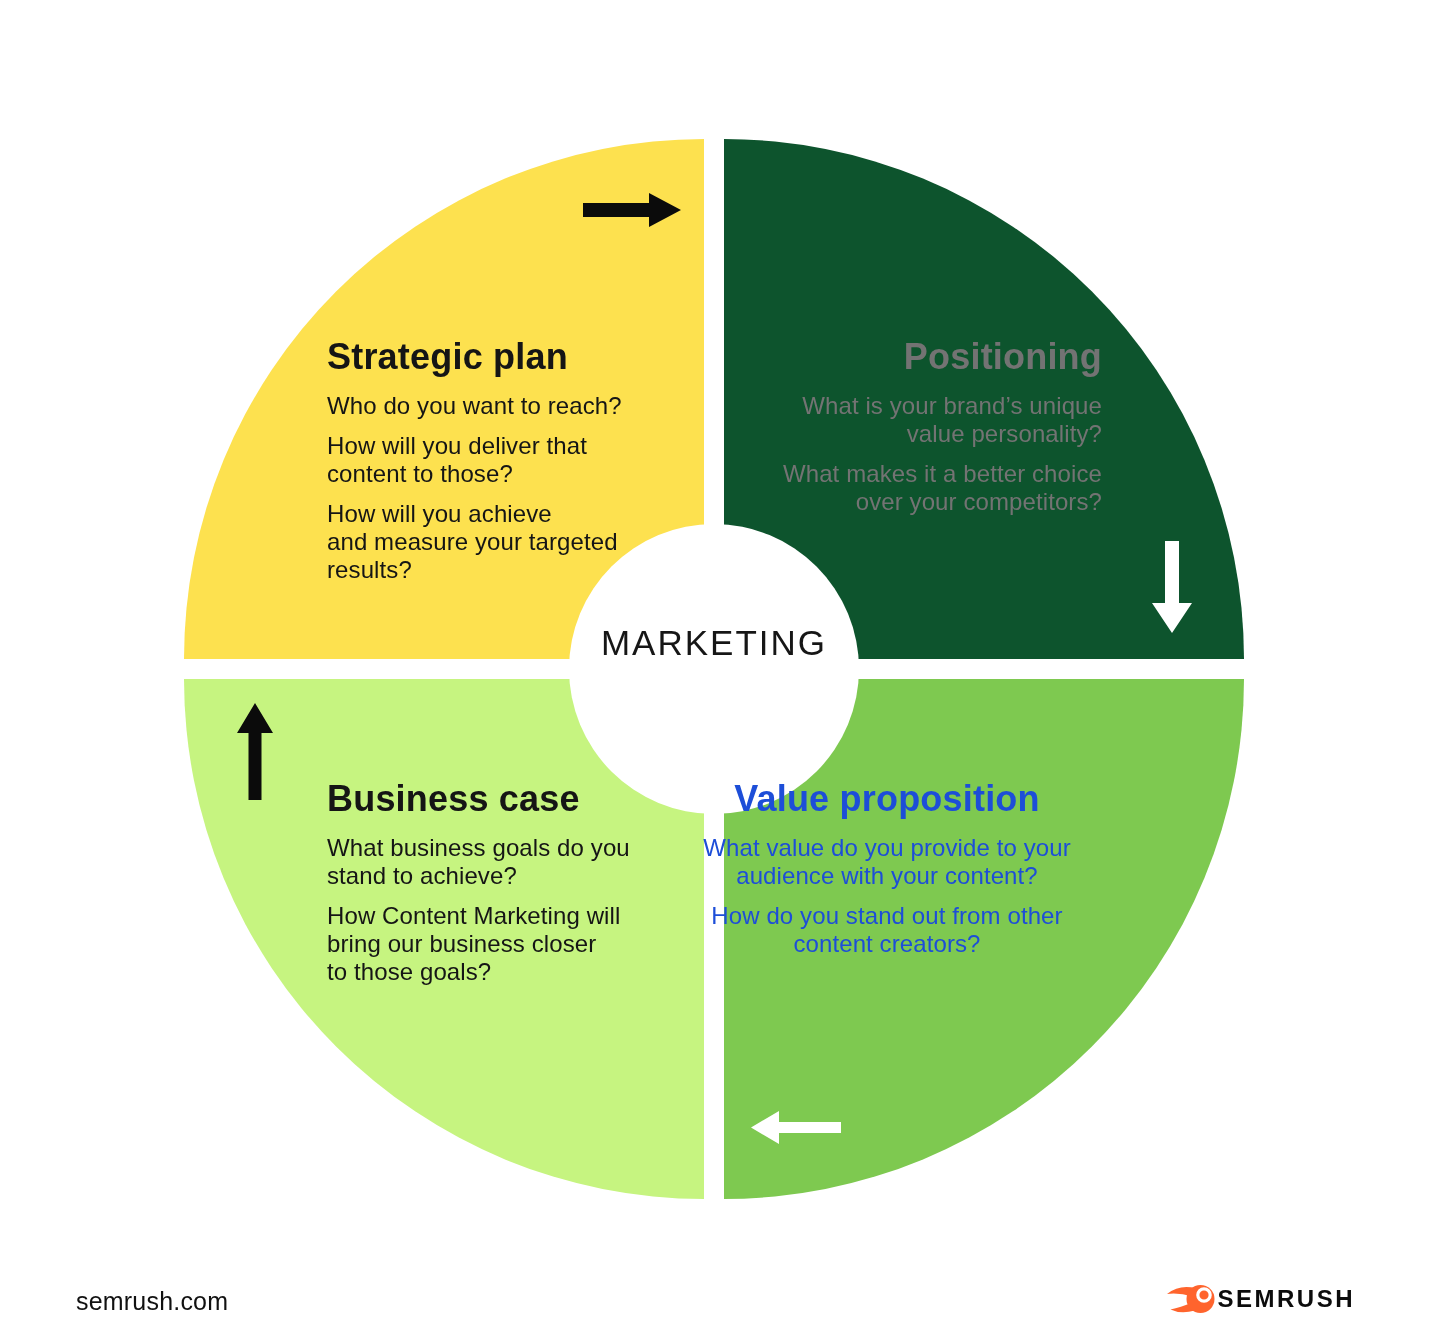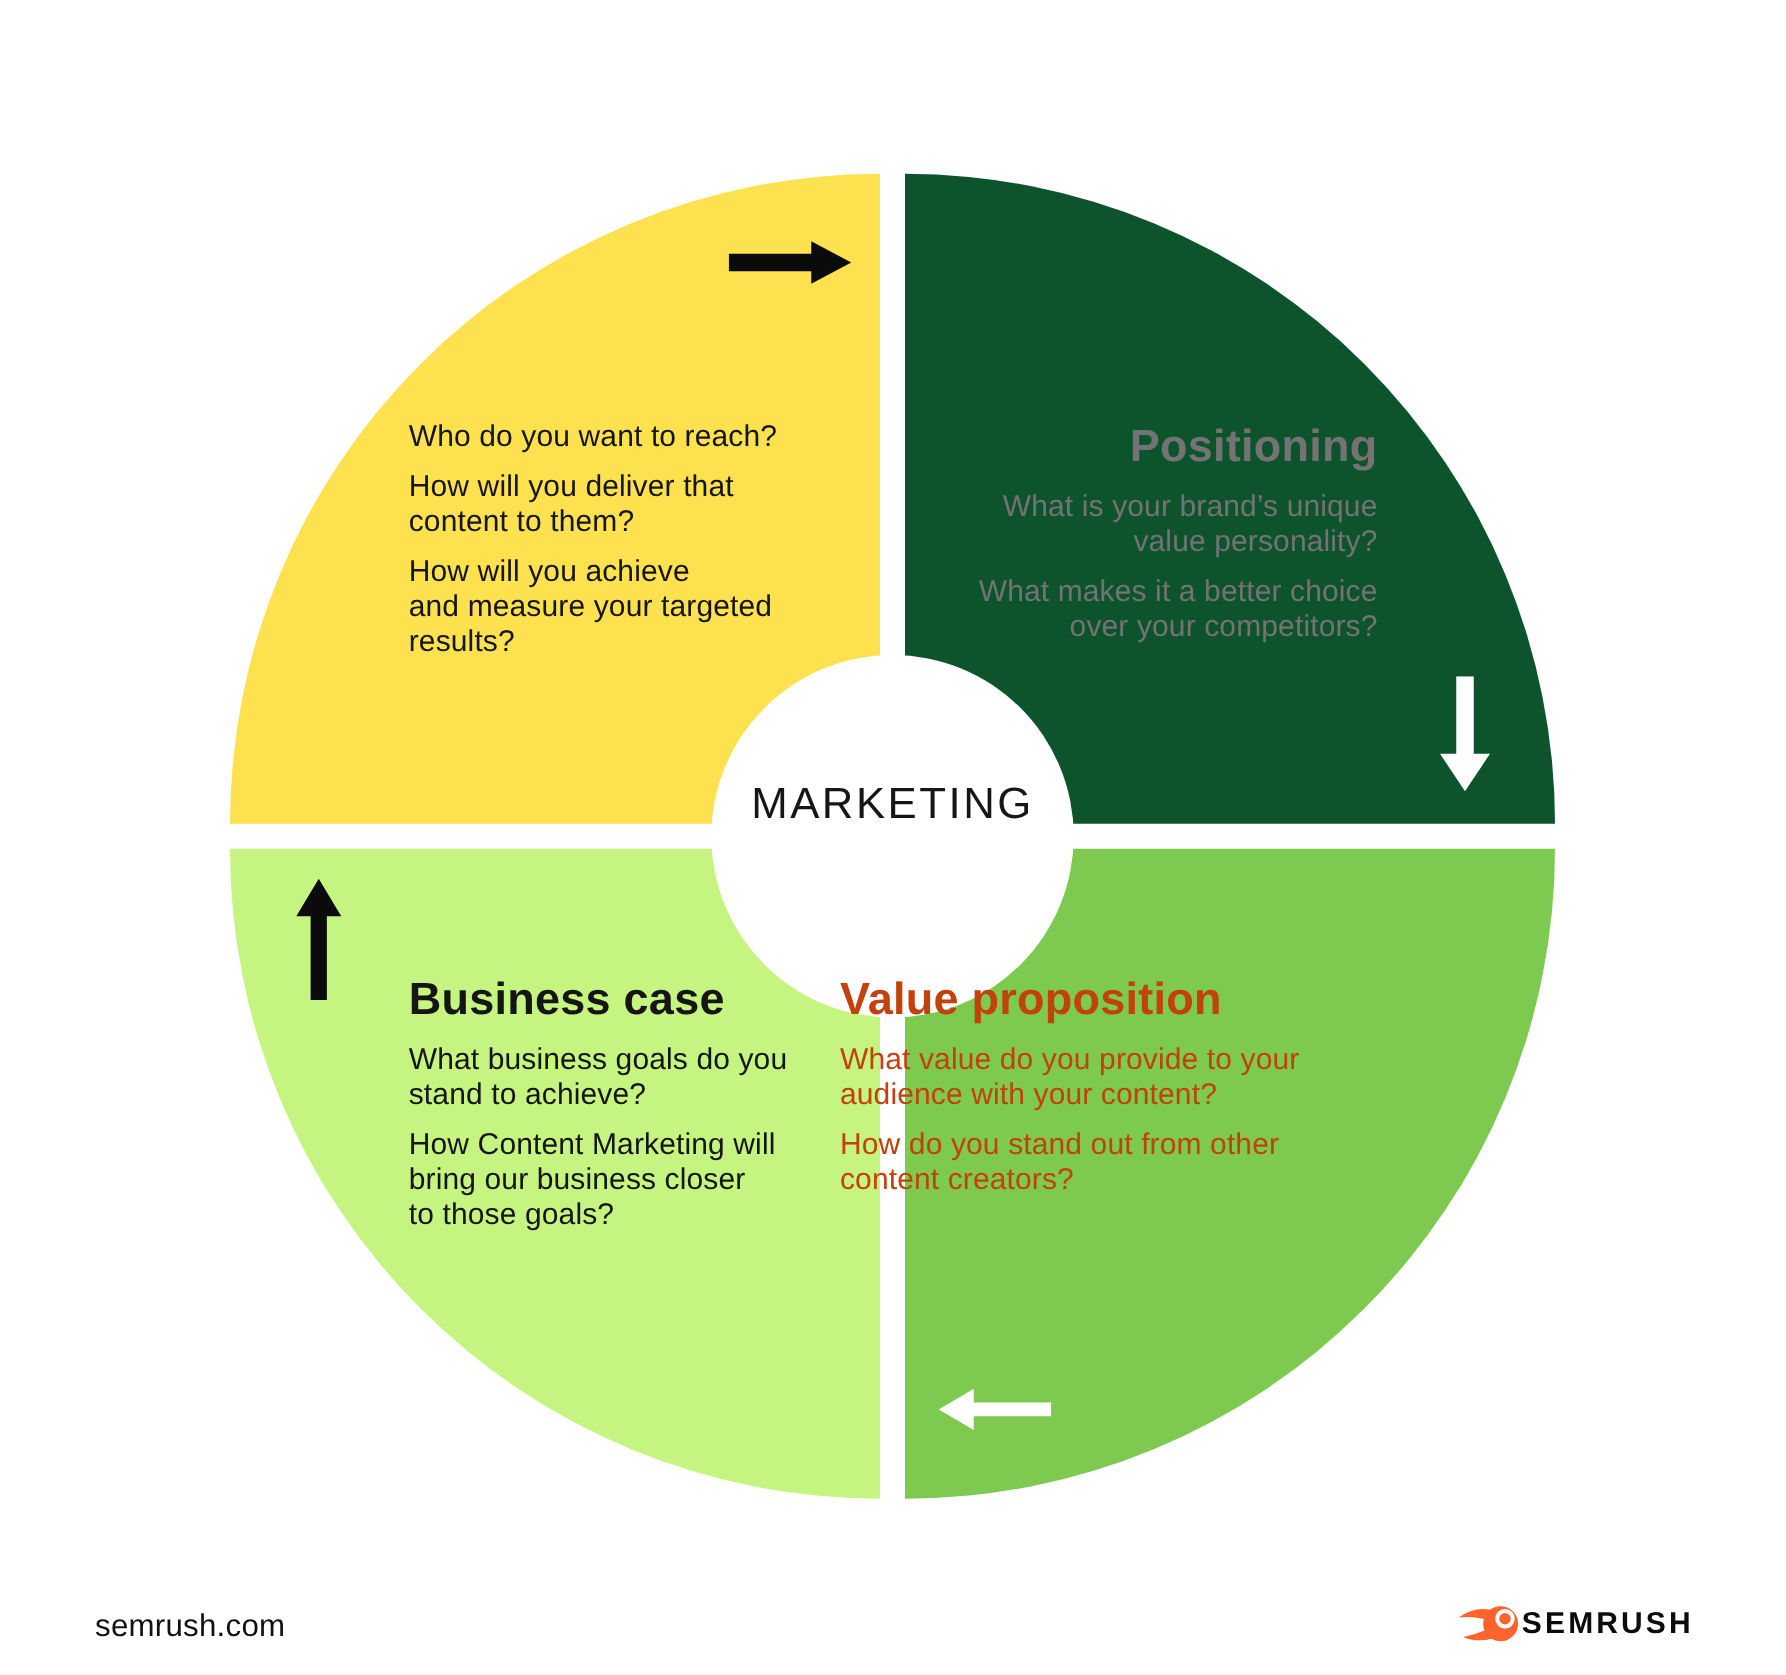--- a/index.html
+++ b/index.html
@@ -30,21 +30,21 @@
     margin: 0 0 14px 0; font-size: 36px; font-weight: 700;
     letter-spacing: 0.2px;
   }
   .block p {
     margin: 0 0 12px 0; font-size: 24px; line-height: 28px;
     white-space: pre-line; letter-spacing: 0.1px;
   }
   .block-tl { left: 327px; top: 336px; width: 350px; color: #151515; }
   .block-tr { right: 327px; top: 336px; width: 390px; text-align: right; color: #737373; }
   .block-bl { left: 327px; top: 778px; width: 350px; color: #151515; }
-  .block-br { right: 327px; top: 778px; width: 430px; text-align: left; color: #c2410c; }
+  .block-br { right: 327px; top: 778px; width: 430px; text-align: center; color: #1d4ed8; }
   .arrow { position: absolute; display: block; }
   .arrow-right { left: 583px; top: 193px; }
   .arrow-down  { left: 1152px; top: 541px; }
   .arrow-up    { left: 237px; top: 703px; }
   .arrow-left  { left: 751px; top: 1111px; }
   .footer-site {
     position: absolute; left: 76px; top: 1287px;
     font-size: 25px; color: #111111; letter-spacing: 0.2px;
   }
   .logo {
@@ -77,23 +77,24 @@
     <path d="M13 0 H27 V62 H40 L20 92 L0 62 H13 Z" fill="#FFFFFF"></path>
   </svg>
   <svg class="arrow arrow-up" width="36" height="97" viewBox="0 0 36 97">
     <path d="M18 0 L36 30 H24.5 V97 H11.5 V30 H0 Z" fill="#0B0B0B"></path>
   </svg>
   <svg class="arrow arrow-left" width="90" height="33" viewBox="0 0 90 33">
     <path d="M90 11 H28 V0 L0 16.5 L28 33 V22 H90 Z" fill="#FFFFFF"></path>
   </svg>
 
   <div class="block block-tl">
+    <h2>Strategic plan</h2>
     <p>Who do you want to reach?</p>
     <p>How will you deliver that
-content to them?</p>
+content to those?</p>
     <p>How will you achieve
 and measure your targeted
 results?</p>
   </div>
 
   <div class="block block-tr">
     <h2>Positioning</h2>
     <p>What is your brand’s unique
 value personality?</p>
     <p>What makes it a better choice

